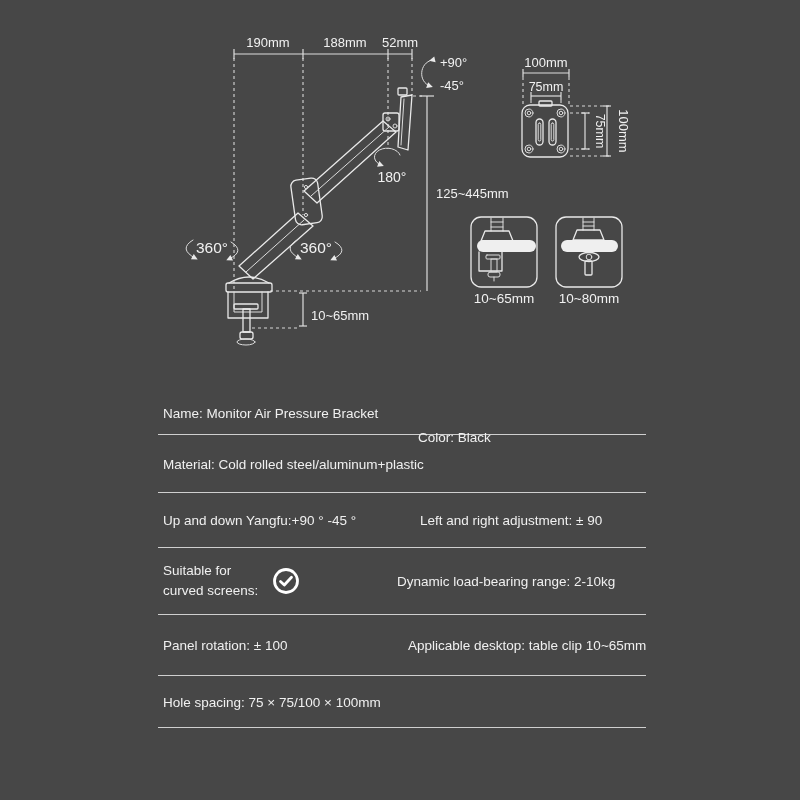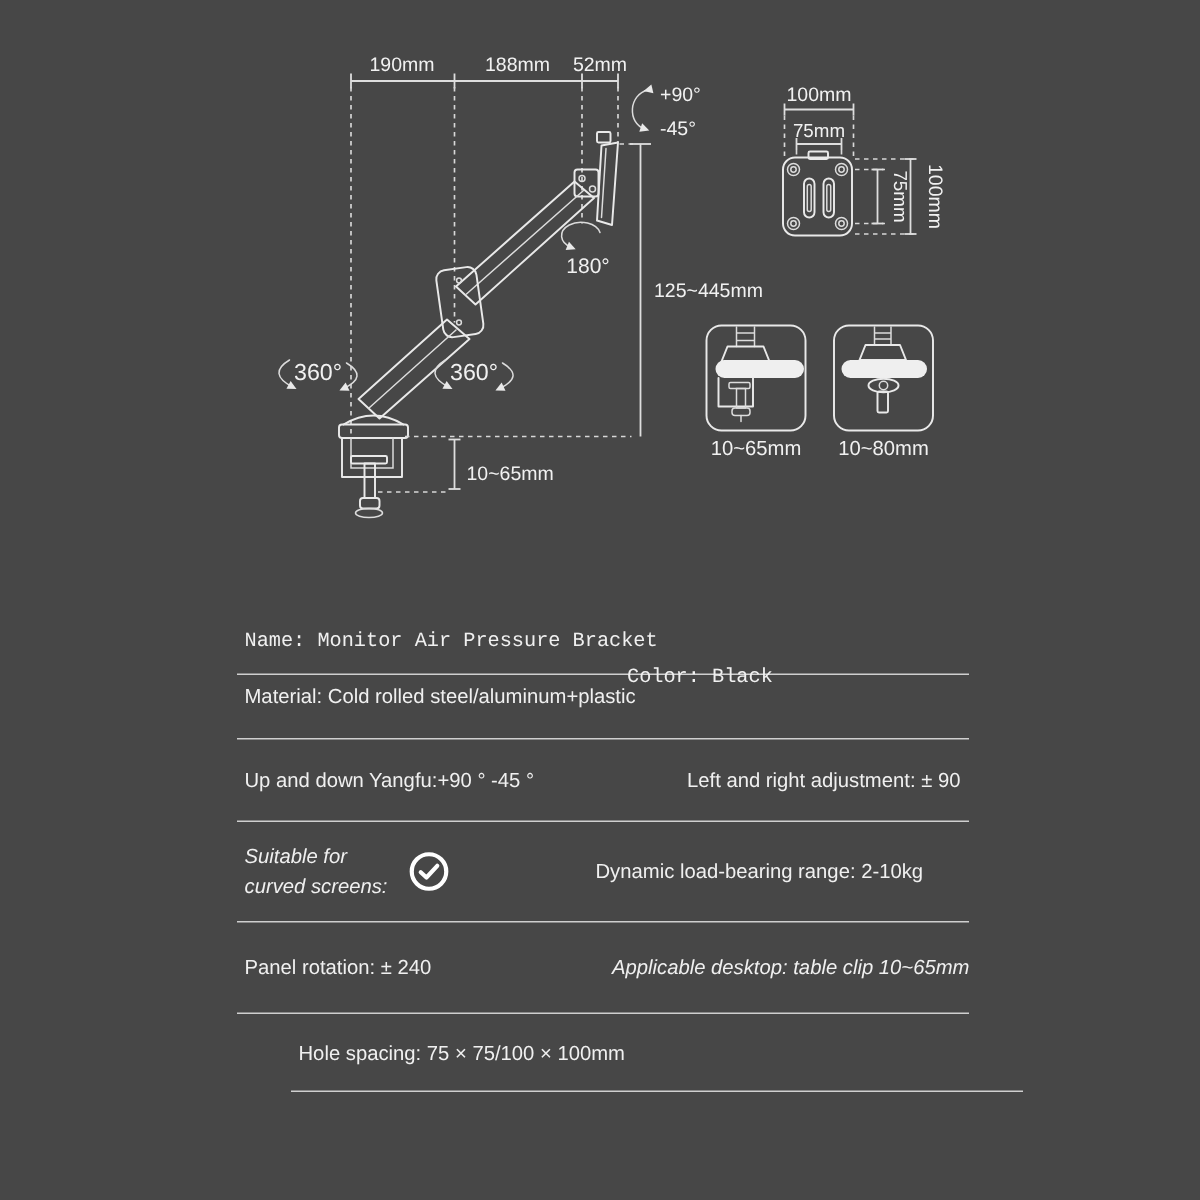--- a/index.html
+++ b/index.html
@@ -30,37 +30,37 @@
     position:absolute;left:158px;top:392px;width:488px;
     font-size:13.5px;color:#f0f0f0;
   }
   .spec-row{
     position:absolute;left:0;width:100%;
     border-bottom:1.5px solid #cfcfcf;
     box-sizing:border-box;
   }
   .cell-left{position:absolute;left:5px;top:50%;transform:translateY(-50%);white-space:nowrap;}
   .cell-right{position:absolute;top:50%;transform:translateY(-50%);white-space:nowrap;}
-  .row-1{top:15px;height:43px;font-family:Liberation Mono, monospace;}
+  .row-1{top:0;height:43px;}
   .row-2{top:43px;height:58px;text-decoration:underline;}
   .row-3{top:101px;height:55px;}
   .row-4{top:156px;height:67px;}
   .row-5{top:223px;height:61px;}
-  .row-6{top:284px;height:52px;margin-left:36px;}
+  .row-6{top:284px;height:52px;}
   .row-1 .cell-right{left:260px;margin-top:24px;}
   .row-2 .cell-right{left:282px;}
-  .row-3 .cell-right{left:262px;margin-left:38px;}
+  .row-3 .cell-right{left:262px;}
   .row-4 .cell-right{left:239px;}
   .row-5 .cell-right{left:250px;}
   .left-group{
     position:absolute;left:5px;top:50%;transform:translateY(-50%);
-    display:flex;align-items:center;gap:14px;font-style:italic;
+    display:flex;align-items:center;gap:14px;
   }
   .stack{display:flex;flex-direction:column;line-height:20px;}
-  .two-line{line-height:21px;font-style:italic;}
+  .two-line{line-height:21px;}
   .check-wrap{width:28px;height:28px;}
 </style>
 </head>
 <body>
 
 <div class="stage">
 
   
   <svg width="800" height="390" viewBox="0 0 800 390">
     <defs>
@@ -247,21 +247,21 @@
         </span>
         <svg class="check-wrap" viewBox="0 0 28 28">
           <circle cx="14" cy="14" r="11.5" fill="none" stroke="#ffffff" stroke-width="2.8"></circle>
           <path d="M8.5,14.5 L12.3,18 L19.5,10.2" fill="none" stroke="#ffffff" stroke-width="2.8" stroke-linecap="round" stroke-linejoin="round"></path>
         </svg>
       </span>
       <span class="cell-right">Dynamic load-bearing range: 2-10kg</span>
     </div>
 
     <div class="spec-row row-5">
-      <span class="cell-left">Panel rotation: ± 240</span>
+      <span class="cell-left">Panel rotation: ± 100</span>
       <span class="cell-right stack two-line">
         <span>Applicable desktop: table clip 10~65mm</span>
       </span>
     </div>
 
     <div class="spec-row row-6">
       <span class="cell-left">Hole spacing: 75 × 75/100 × 100mm</span>
     </div>
 
   </div>

